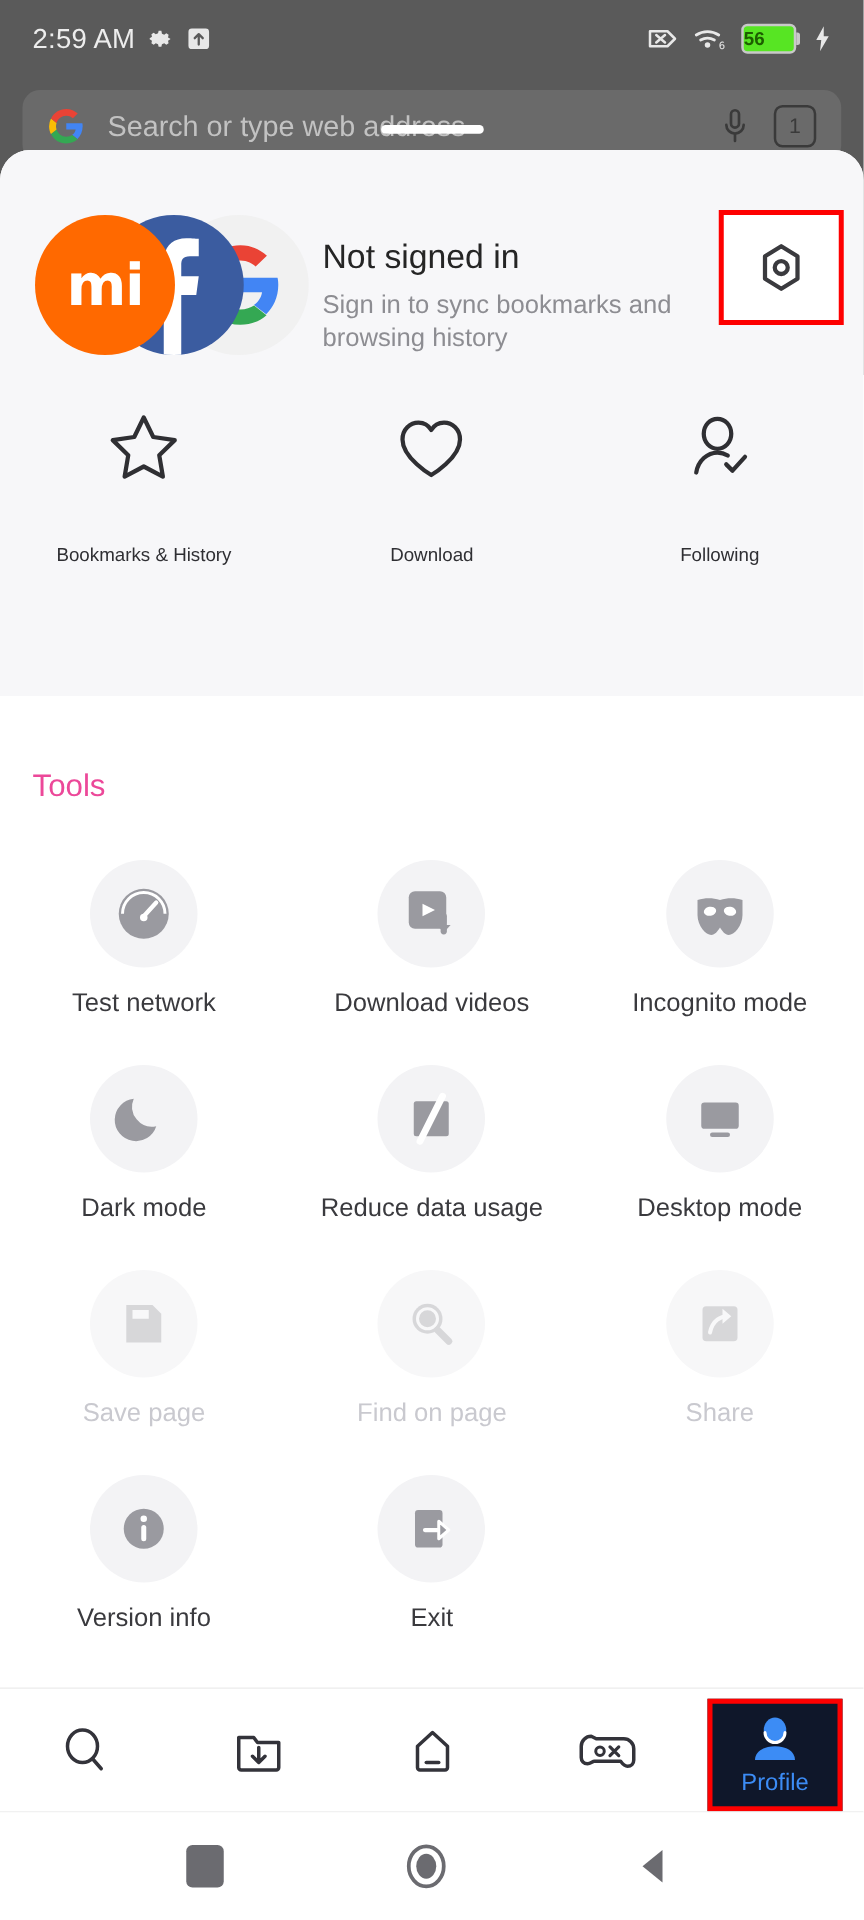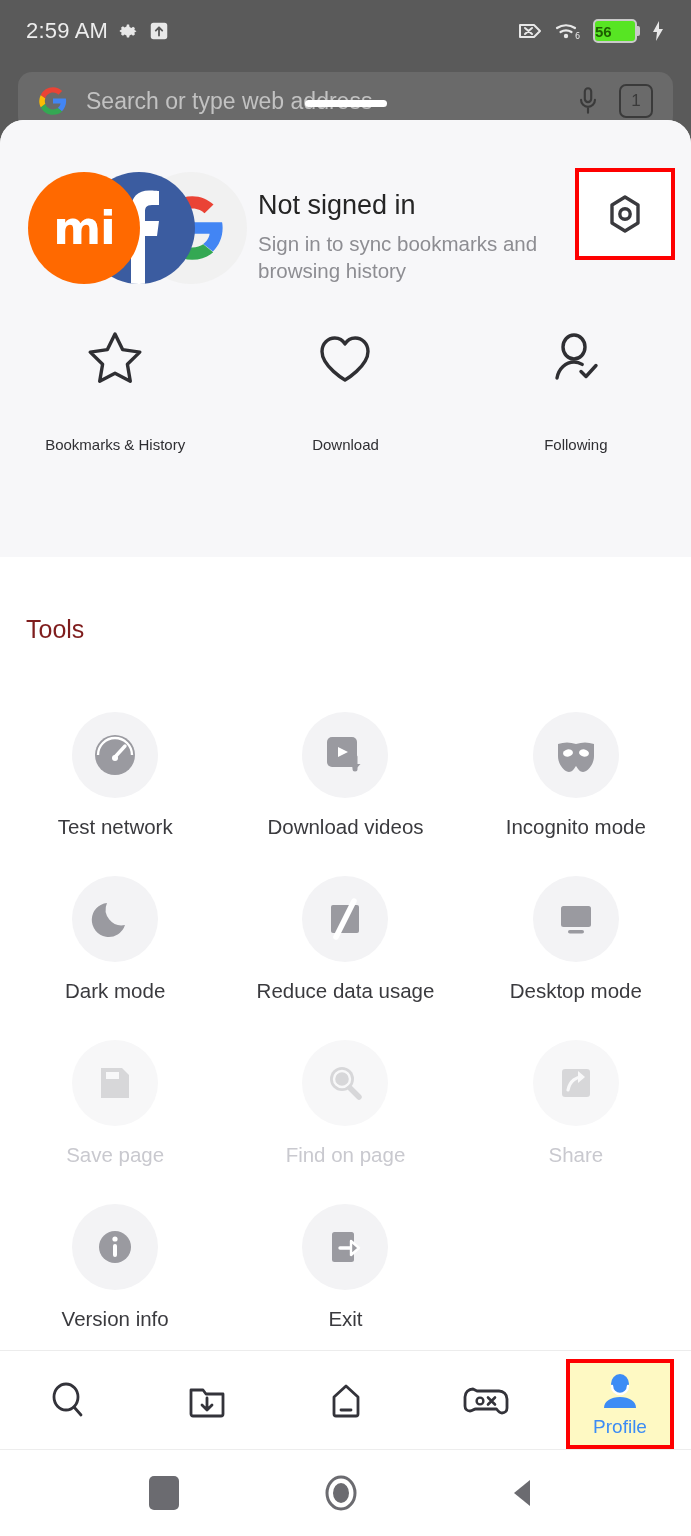--- a/index.html
+++ b/index.html
@@ -77,21 +77,21 @@
   .shortcuts {
     display:flex; margin-top:44px;
   }
   .shortcut { flex:1; display:flex; flex-direction:column; align-items:center; gap:17px; }
   .shortcut-label {
     font-size:15px; color:#2f2f33; text-align:center; line-height:1.28; max-width:170px;margin-top:28px;
   }
 
   
   .tools { padding:58px 0 0 0; background:#ffffff; }
-  .tools-title { font-size:25px; color:#7f1d1d; padding-left:26px; margin-bottom:68px; }
+  .tools-title { font-size:25px; color:#ec4899; padding-left:26px; margin-bottom:44px; }
   .tools-grid { display:flex; flex-wrap:wrap; }
   .tool { width:33.3333%; display:flex; flex-direction:column; align-items:center;
           margin-bottom:37px; }
   .tool-circle {
     width:86px; height:86px; border-radius:50%; background:#f3f3f5;
     display:flex; align-items:center; justify-content:center; margin-bottom:17px;
   }
   .tool-label { font-size:20.5px; color:#3a3a3e; text-align:center; }
   .tool.disabled .tool-circle { background:#f7f7f8; }
   .tool.disabled .tool-label { color:#c9c9cf; }
@@ -101,21 +101,21 @@
   .bottomnav {
     position:absolute; left:0; bottom:86px; width:691px; height:100px;
     border-top:1px solid #ececec; background:#ffffff;
     display:flex; align-items:center;
   }
   .navitem { flex:1; display:flex; flex-direction:column; align-items:center;
              justify-content:center; gap:4px; height:100%; position:relative; }
   .nav-label { font-size:19px; color:#3c8cf5; }
   .profile-hl {
     position:absolute; right:17px; top:8px; width:108px; height:90px;
-    border:4px solid #fe0000; background:#fef9c3;
+    border:4px solid #fe0000; background:#0f172a;
     display:flex; flex-direction:column; align-items:center; justify-content:center; gap:3px;
   }
 
   
   .androidnav {
     position:absolute; left:0; bottom:0; width:691px; height:86px;
     background:#ffffff; display:flex; align-items:center;
     justify-content:center; gap:140px;
   }
   .and-sq { width:30px; height:34px; background:#6b6b70; border-radius:5px; }

